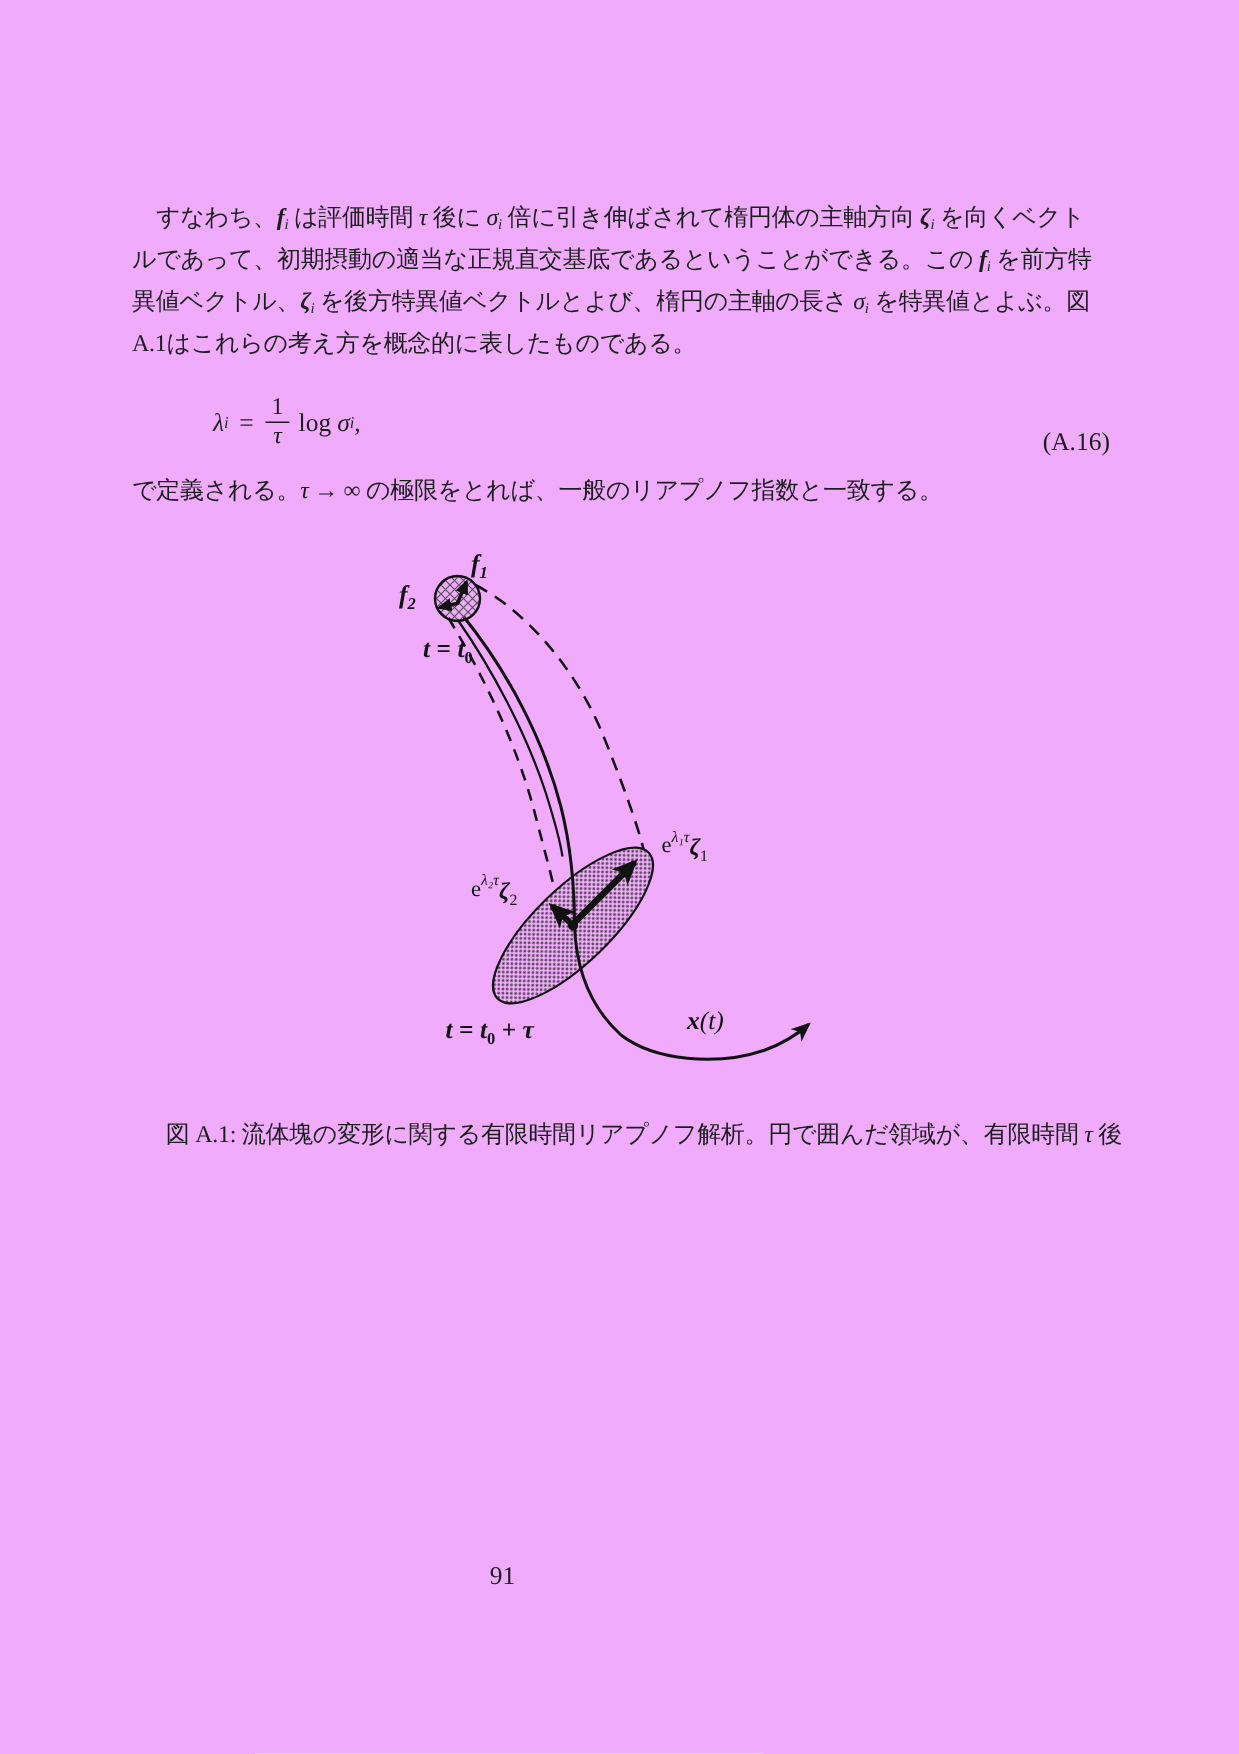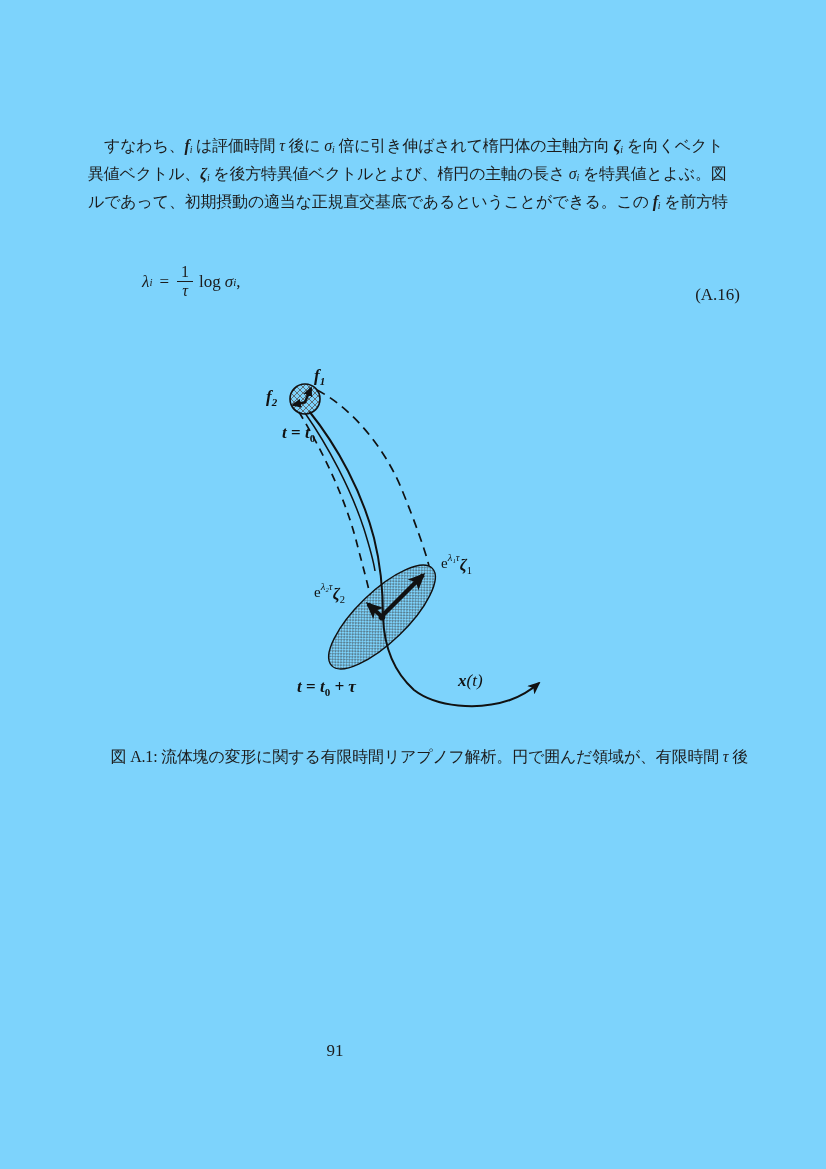--- a/index.html
+++ b/index.html
@@ -1,21 +1,21 @@
 <!DOCTYPE html>
 <html><head>
 <meta charset="utf-8">
 <style>
   * { margin: 0; padding: 0; box-sizing: border-box; }
   html, body { background: #e8e8e8; }
   .page {
     position: relative;
     width: 826px;
     height: 1169px;
-    background: #7dd3fc;
+    background: #f0abfc;
     margin: 0 auto;
     font-family: "Liberation Serif", "DejaVu Serif", serif;
     color: #1c1c1c;
     overflow: hidden;
   }
   .textblock { position: absolute; left: 88px; width: 660px; }
   .tline {
     font-size: 16px;
     line-height: 23.5px;
     letter-spacing: -0.2px;
@@ -57,42 +57,46 @@
   .figure-svg { position: absolute; left: 0; top: 0; width: 826px; height: 1169px; pointer-events: none; }
   .fig-label { font-family: "Liberation Serif", "DejaVu Serif", serif; fill: #111; }
 </style>
 </head>
 <body>
 
 <div class="page">
 
   <div class="textblock" style="top:134px;">
     <div class="tline indent"><span class="seg-n">すなわち、</span><span class="seg-bi">f</span><span class="seg-sub">i</span><span class="seg-n"> は評価時間 </span><span class="seg-i">τ</span><span class="seg-n"> 後に </span><span class="seg-i">σ</span><span class="seg-sub">i</span><span class="seg-n"> 倍に引き伸ばされて楕円体の主軸方向 </span><span class="seg-bi">ζ</span><span class="seg-sub">i</span><span class="seg-n"> を向くベクト</span></div>
+    <div class="tline"><span class="seg-n">ルであって、初期摂動の適当な正規直交基底であるということができる。この </span><span class="seg-bi">f</span><span class="seg-sub">i</span><span class="seg-n"> を前方特</span></div>
     <div class="tline"><span class="seg-n">異値ベクトル、</span><span class="seg-bi">ζ</span><span class="seg-sub">i</span><span class="seg-n"> を後方特異値ベクトルとよび、楕円の主軸の長さ </span><span class="seg-i">σ</span><span class="seg-sub">i</span><span class="seg-n"> を特異値とよぶ。図</span></div>
-    <div class="tline"><span class="seg-n">ルであって、初期摂動の適当な正規直交基底であるということができる。この </span><span class="seg-bi">f</span><span class="seg-sub">i</span><span class="seg-n"> を前方特</span></div>
+    <div class="tline"><span class="seg-n">A.1はこれらの考え方を概念的に表したものである。</span></div>
   </div>
 
 
   <div class="equation-row">
     <div class="equation">
       <span class="seg-i">λ</span>
         <span class="eq-sub">i</span>
       <span class="eq-sign">=</span>
       <span class="frac">
         <span class="frac-num">1</span>
         <span class="frac-den seg-i">τ</span>
       </span>
       <span class="eq-op">log</span>
       <span class="seg-i">σ</span>
         <span class="eq-sub">i</span>
         <span>,</span>
     </div>
     <div class="eq-tag">(A.16)</div>
   </div>
 
+  <div class="textblock" style="top:316px;">
+    <div class="tline"><span class="seg-n">で定義される。</span><span class="seg-i">τ</span><span class="seg-n"> → ∞ の極限をとれば、一般のリアプノフ指数と一致する。</span></div>
+  </div>
 
   <svg class="figure-svg" viewBox="0 0 826 1169">
     <defs>
       <pattern id="hatch" width="6" height="6" patternUnits="userSpaceOnUse">
         <path d="M0,0 L6,6 M6,0 L0,6" stroke="#555" stroke-width="0.8"></path>
       </pattern>
       <pattern id="dots" width="4" height="4" patternUnits="userSpaceOnUse">
         <circle cx="1" cy="1" r="0.85" fill="#3a3a3a"></circle>
         <circle cx="3" cy="3" r="0.85" fill="#3a3a3a"></circle>
       </pattern>

